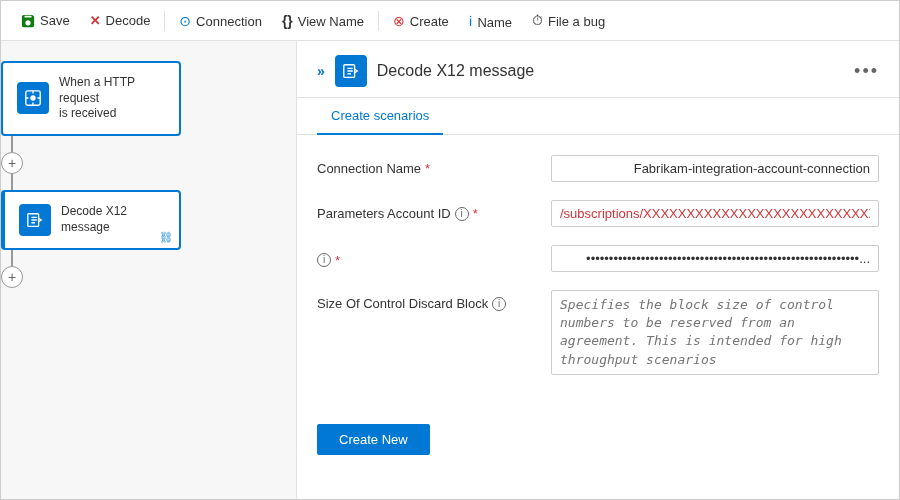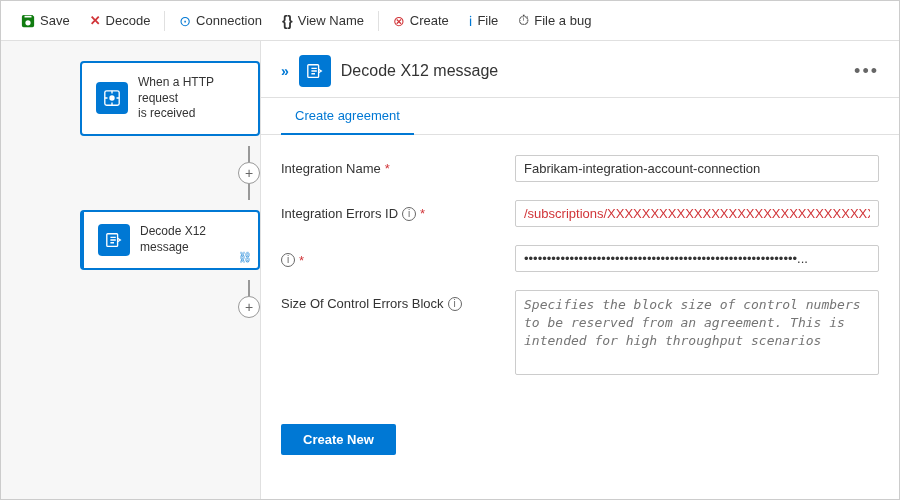--- a/index.html
+++ b/index.html
@@ -18,21 +18,21 @@
       display: flex;
       align-items: center;
       height: 40px;
       border-bottom: 1px solid #e0e0e0;
       padding: 0 12px;
       gap: 4px;
       background: #fff;
     }
     .toolbar-item {
       display: flex;
-      align-items: center;
+      align-items: flex-end;
       gap: 5px;
       padding: 4px 8px;
       cursor: pointer;
       border-radius: 2px;
       color: #333;
       font-size: 13px;
       white-space: nowrap;
     }
     .toolbar-item .icon {
       font-size: 14px;
@@ -47,28 +47,28 @@
     }
 
     
     .main {
       display: flex;
       height: calc(500px - 40px);
     }
 
     
     .left-panel {
-      width: 260px;
+      width: 296px;
       border-right: 1px solid #e0e0e0;
       background: #f7f7f7;
       display: flex;
       flex-direction: column;
-      align-items: flex-end;
+      align-items: flex-start;
       padding-top: 20px;
-      gap: 10px;
+      gap: 0;
     }
 
     .workflow-node {
       background: white;
       border: 2px solid #0078d4;
       border-radius: 4px;
       width: 180px;
       padding: 12px 14px;
       display: flex;
       align-items: center;
@@ -240,20 +240,21 @@
       flex: 1;
     }
     .form-input {
       width: 100%;
       border: 1px solid #ccc;
       border-radius: 2px;
       padding: 5px 8px;
       font-size: 13px;
       color: #333;
       outline: none;
+      text-align: right;
     }
     .form-input.red-text {
       color: #d13438;
     }
     .form-textarea {
       width: 100%;
       border: 1px solid #ccc;
       border-radius: 2px;
       padding: 5px 8px;
       font-size: 13px;
@@ -266,21 +267,21 @@
 
     
     .btn-primary {
       background: #0078d4;
       color: white;
       border: none;
       border-radius: 2px;
       padding: 8px 22px;
       font-size: 13px;
       cursor: pointer;
-      font-weight: 700;
+      font-weight: 400;
     }
 
     .bottom-row {
       padding: 8px 20px 20px 20px;
     }
 
     
     .icon-save { color: #107c10; }
   </style>
 </head>
@@ -308,21 +309,21 @@
     <span class="icon" style="color:#333;font-weight:bold;">{}</span>
     <span>View Name</span>
   </div>
   <div class="toolbar-divider"></div>
   <div class="toolbar-item">
     <span class="icon" style="color:#d13438;">⊗</span>
     <span>Create</span>
   </div>
   <div class="toolbar-item">
     <span class="icon" style="color:#0078d4;">ℹ</span>
-    <span>File</span>
+    <span>Name</span>
   </div>
   <div class="toolbar-item">
     <span class="icon" style="color:#333;">⏱</span>
     <span>File a bug</span>
   </div>
 </div>
 
 <div class="main">
 
   <div class="left-panel">
@@ -372,59 +373,59 @@
           <rect x="2" y="3" width="12" height="14" rx="1" fill="none" stroke="white" stroke-width="1.5"></rect>
           <path d="M6 7h6M6 10h6M6 13h4" stroke="white" stroke-width="1.5"></path>
           <path d="M14 8l3 2-3 2" stroke="white" stroke-width="1.5" fill="none"></path>
         </svg>
       </div>
       <span class="panel-title">Decode X12 message</span>
       <span class="more-btn">•••</span>
     </div>
 
     <div class="panel-tabs">
-      <div class="panel-tab active">Create agreement</div>
+      <div class="panel-tab active">Create scenarios</div>
     </div>
 
     <div class="panel-body">
 
       <div class="form-row">
         <div class="form-label">
-          <span>Integration Name</span>
+          <span>Connection Name</span>
           <span class="required">*</span>
         </div>
         <div class="form-control">
           <input type="text" class="form-input" value="Fabrikam-integration-account-connection" style="">
         </div>
       </div>
 
       <div class="form-row">
         <div class="form-label">
-          <span>Integration Errors ID</span>
+          <span>Parameters Account ID</span>
           <span class="info-icon">i</span>
           <span class="required">*</span>
         </div>
         <div class="form-control">
           <input type="text" class="form-input red-text" value="/subscriptions/XXXXXXXXXXXXXXXXXXXXXXXXXXXXXXXX/resourceGroups/integrationAccount-RG/providers/Microsoft.Logic/integrationAccounts/myIntegrationAccount" style="color: rgb(209, 52, 56);">
         </div>
       </div>
 
       <div class="form-row">
         <div class="form-label">
           <span class="info-icon">i</span>
           <span class="required" style="display:block;margin-top:2px;">*</span>
         </div>
         <div class="form-control">
           <input type="text" class="form-input" value="••••••••••••••••••••••••••••••••••••••••••••••••••••••••••••..." style="">
         </div>
       </div>
 
       <div class="form-row">
         <div class="form-label">
-          <span>Size Of Control Errors Block</span>
+          <span>Size Of Control Discard Block</span>
           <span class="info-icon">i</span>
         </div>
         <div class="form-control">
           <textarea class="form-textarea" rows="4" placeholder="Specifies the block size of control numbers to be reserved from an agreement. This is intended for high throughput scenarios" style=""></textarea>
         </div>
       </div>
 
     </div>
 
     <div class="bottom-row">

